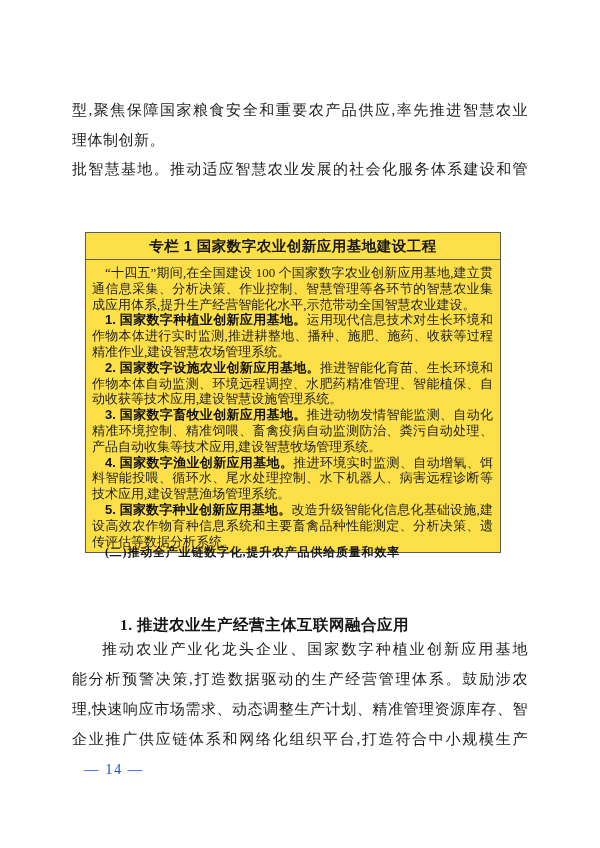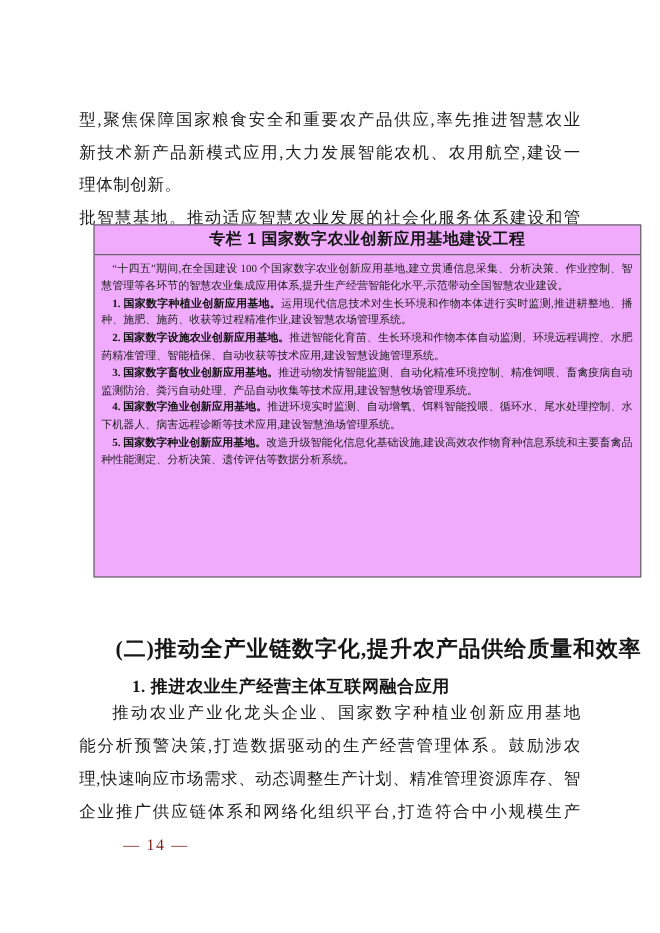--- a/index.html
+++ b/index.html
@@ -12,58 +12,57 @@
   
   .para { position:absolute; left:72px; width:456px; font-size:15px; }
   .para-top { top:96px; line-height:29.5px; }
   .para-bottom { top:634px; line-height:30px; }
   .bline { text-align:justify; text-justify:inter-character; letter-spacing:0.5px; }
   .bline.just { text-align-last:justify; }
   .bline.ind { text-indent:2em; }
 
   
   .column-box {
-    position:absolute; left:85px; top:204px; width:498px; height:321px;
-    border:1px solid #5a5a5a; box-sizing:border-box; background:#f0abfc;
+    position:absolute; left:85px; top:232px; width:416px; height:321px;
+    border:1px solid #5a5a5a; box-sizing:border-box; background:#fde047;
   }
   .box-title {
     height:26px; line-height:26px; border-bottom:1px solid #5a5a5a;
     text-align:center; font-family:"Liberation Sans", sans-serif;
     font-weight:bold; font-size:14.5px; letter-spacing:0.5px; color:#161616;
   }
-  .box-body { padding:5px 7px 0 6px; font-size:10px; line-height:15.8px; }
+  .box-body { padding:5px 7px 0 6px; font-size:13px; line-height:15.8px; }
   .box-para {
     margin:0; text-align:justify; text-justify:inter-character; text-indent:1em;
   }
-  .box-para .lead { font-family:Liberation Serif, serif; font-weight:bold; color:#111; }
+  .box-para .lead { font-family:Liberation Sans, sans-serif; font-weight:bold; color:#111; }
 
   
   .sec-heading {
-    position:absolute; left:105px; top:580px; margin:0;
-    font-size:20px; font-weight:bold; letter-spacing:0.8px; line-height:20px; color:#161616;
+    position:absolute; left:105px; top:542px; margin:0;
+    font-size:12px; font-weight:bold; letter-spacing:0.8px; line-height:20px; color:#161616;
   }
   .sub-heading {
     position:absolute; left:105px; top:600px; margin:15px;
     font-size:15.5px; font-weight:bold; letter-spacing:0.5px; line-height:20px; color:#161616;
   }
 
   
   .footer {
     position:absolute; left:84px; top:761px;
-    font-size:14.5px; letter-spacing:1.5px; color:#7f1d1d;margin-left:28px;
+    font-size:14.5px; letter-spacing:1.5px; color:#1d4ed8;
   }
 </style>
 </head>
 <body>
 
 <div class="page">
 
   <div class="para para-top">
     <div class="bline just">型,聚焦保障国家粮食安全和重要农产品供应,率先推进智慧农业</div>
-    <div class="bline just">新技术新产品新模式应用,大力发展智能农机、农用航空,建设一</div>
     <div class="bline">理体制创新。</div>
     <div class="bline just">批智慧基地。推动适应智慧农业发展的社会化服务体系建设和管</div>
   </div>
 
   <div class="column-box">
     <div class="box-title">专栏 1 国家数字农业创新应用基地建设工程</div>
     <div class="box-body">
       <p class="box-para">“十四五”期间,在全国建设 100 个国家数字农业创新应用基地,建立贯通信息采集、分析决策、作业控制、智慧管理等各环节的智慧农业集成应用体系,提升生产经营智能化水平,示范带动全国智慧农业建设。</p>
       <p class="box-para"><b class="lead">1. 国家数字种植业创新应用基地。</b><span>运用现代信息技术对生长环境和作物本体进行实时监测,推进耕整地、播种、施肥、施药、收获等过程精准作业,建设智慧农场管理系统。</span></p>
       <p class="box-para"><b class="lead">2. 国家数字设施农业创新应用基地。</b><span>推进智能化育苗、生长环境和作物本体自动监测、环境远程调控、水肥药精准管理、智能植保、自动收获等技术应用,建设智慧设施管理系统。</span></p>

